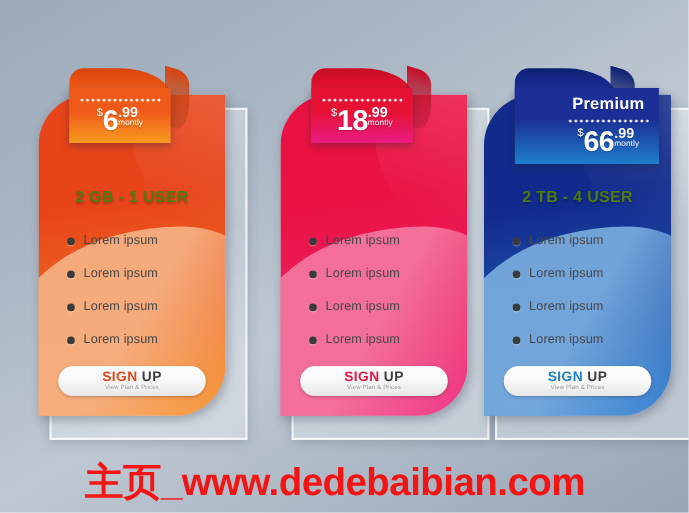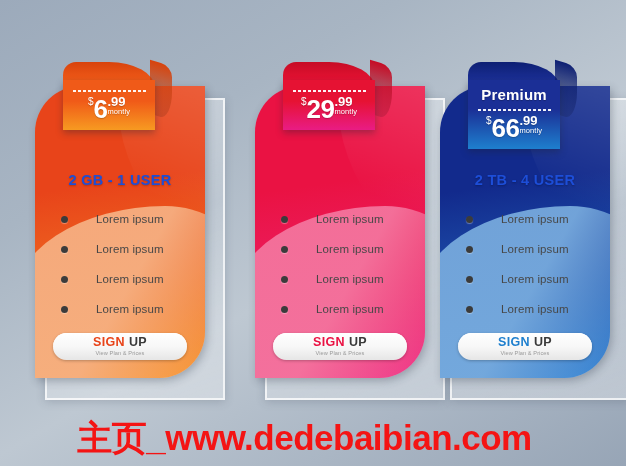--- a/index.html
+++ b/index.html
@@ -74,28 +74,28 @@
   .price .cur{font-size:10px;vertical-align:13px;}
   .price .amt{font-size:26px;font-weight:bold;letter-spacing:-.5px;}
   .price .stack{display:inline-block;text-align:left;vertical-align:top;margin-top:1px;}
   .price .cents{font-size:13px;font-weight:bold;display:block;line-height:10px;}
   .price .per{font-size:7.5px;display:block;line-height:9px;letter-spacing:.1px;}
 
   
   .content{position:absolute;left:0;top:0;width:170px;height:292px;z-index:4;}
   .quota{
     position:absolute;top:86px;left:0;width:170px;text-align:center;
-    font-size:14.5px;font-weight:bold;color:#1d4ed8;letter-spacing:.3px;
+    font-size:14.5px;font-weight:bold;color:#4d7c0f;letter-spacing:.3px;
     text-shadow:0 1px 2px rgba(0,0,0,.25);
   }
   .features{position:absolute;top:118px;left:0;width:170px;}
   .feat{display:flex;align-items:center;height:30px;padding-left:26px;}
   .feat .bullet{width:7px;height:7px;border-radius:50%;background:#3b3b3b;flex:0 0 auto;
     box-shadow:0 1px 1px rgba(255,255,255,.35);}
-  .feat .txt{margin-left:28px;font-size:11.5px;color:#474747;letter-spacing:.1px;}
+  .feat .txt{margin-left:8px;font-size:11.5px;color:#474747;letter-spacing:.1px;}
 
   .signup{
     position:absolute;left:18px;bottom:18px;width:134px;height:27px;
     border-radius:14px;
     background:linear-gradient(180deg,#ffffff 0%,#f7f7f7 52%,#e6e6e6 100%);
     box-shadow:0 1px 3px rgba(0,0,0,.25), inset 0 1px 0 #fff;
     display:flex;flex-direction:column;align-items:center;justify-content:center;
     cursor:pointer;
   }
   .signup .main{font-size:12.5px;font-weight:bold;letter-spacing:.4px;line-height:13px;}
@@ -173,21 +173,21 @@
       <div class="gloss"></div>
     </div>
 
     <div class="ribbon">
       <div class="curl" style="background: linear-gradient(rgb(198, 12, 37) 0%, rgb(230, 18, 51) 70%);">
         <div class="fold" style="background: linear-gradient(rgb(198, 12, 37) 0%, rgba(0, 0, 0, 0.12) 100%);"></div>
       </div>
       <div class="tag" style="background: linear-gradient(rgb(230, 18, 51) 0%, rgb(230, 18, 51) 42%, rgb(233, 28, 132) 100%); box-shadow: rgba(30, 35, 50, 0.35) 0px 3px 7px;">
         <div class="dots"></div>
         <div class="price">
-          <span class="cur">$</span><span class="amt">29</span><span class="stack"><span class="cents">.99</span><span class="per">montly</span></span>
+          <span class="cur">$</span><span class="amt">18</span><span class="stack"><span class="cents">.99</span><span class="per">montly</span></span>
         </div>
       </div>
     </div>
 
     <div class="content">
       <div class="features">
         <div class="feat">
             <span class="bullet"></span>
             <span class="txt">Lorem ipsum</span>
           </div>
@@ -220,21 +220,21 @@
     <div class="body">
       <div class="base" style="background: linear-gradient(172deg, rgb(18, 42, 140) 0%, rgb(18, 42, 140) 34%, rgb(44, 127, 210) 100%);"></div>
       <div class="wave" style="background: linear-gradient(120deg, rgb(121, 172, 222) 0%, rgb(121, 172, 222) 48%, rgba(255, 255, 255, 0) 92%);"></div>
       <div class="gloss"></div>
     </div>
 
     <div class="ribbon">
       <div class="curl" style="background: linear-gradient(rgb(13, 31, 115) 0%, rgb(27, 47, 150) 70%);">
         <div class="fold" style="background: linear-gradient(rgb(13, 31, 115) 0%, rgba(0, 0, 0, 0.12) 100%);"></div>
       </div>
-      <div class="tag" style="background: linear-gradient(rgb(27, 47, 150) 0%, rgb(27, 47, 150) 42%, rgb(30, 127, 206) 100%); box-shadow: rgba(30, 35, 50, 0.35) 0px 3px 7px;">
+      <div class="tag" style="background: linear-gradient(rgb(27, 47, 150) 0%, rgb(27, 47, 150) 42%, rgb(30, 127, 206) 100%); box-shadow: rgba(30, 35, 50, 0.35) 0px 3px 7px; padding-left: 39px;">
         <div class="name">Premium</div>
         <div class="dots"></div>
         <div class="price">
           <span class="cur">$</span><span class="amt">66</span><span class="stack"><span class="cents">.99</span><span class="per">montly</span></span>
         </div>
       </div>
     </div>
 
     <div class="content">
       <div class="quota">2 TB - 4 USER</div>

